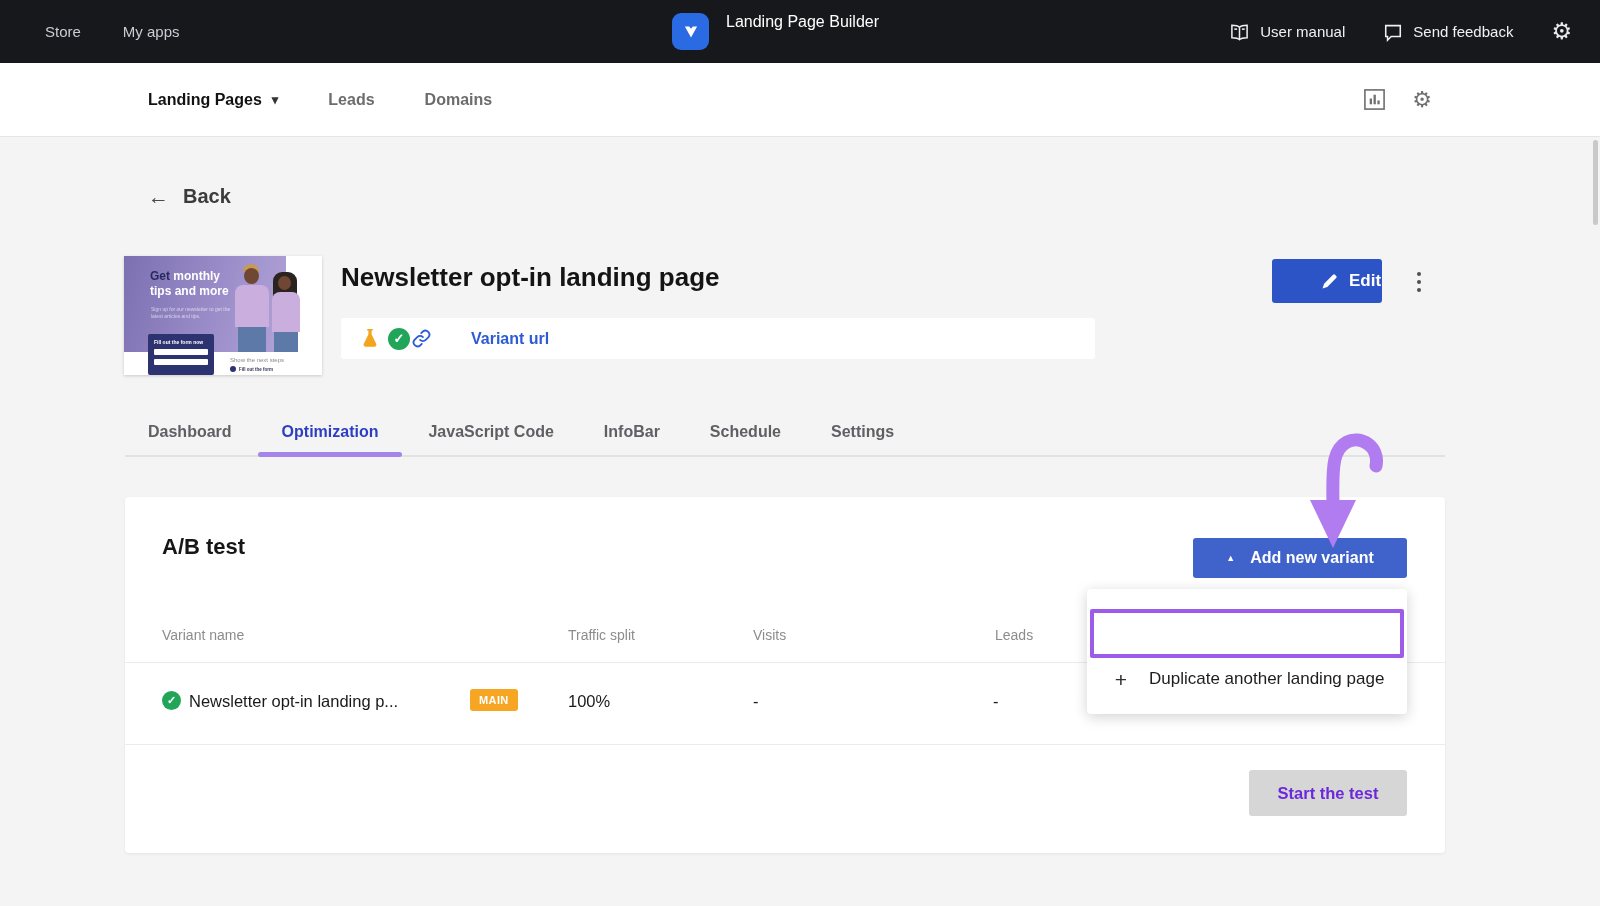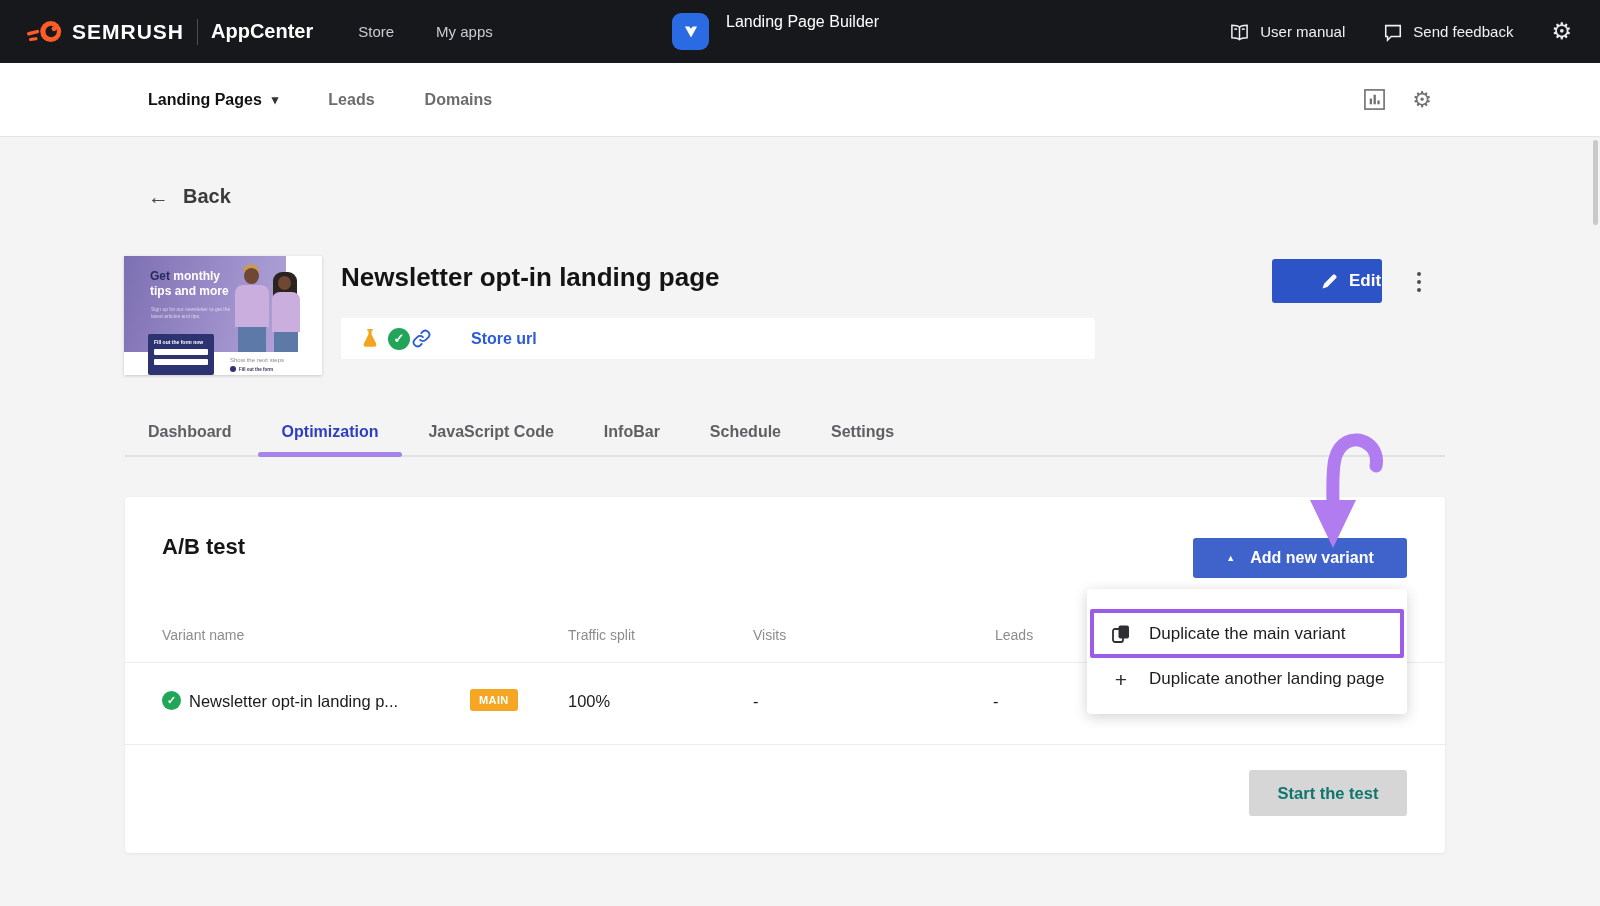--- a/index.html
+++ b/index.html
@@ -80,21 +80,21 @@
   .ab-title { position:absolute; left:37px; top:37px; font-size:22px; color:#161616; }
   .add-btn { position:absolute; right:38px; top:41px; width:214px; height:40px; background:#3f63ca; border-radius:3px; color:#fff; font-size:16px; font-weight:700; display:flex; align-items:center; justify-content:center; gap:15px; cursor:pointer; border:none; }
   .caret-up { font-size:9px; line-height:1; color:#fff; }
   .th { position:absolute; top:130px; font-size:14px; color:#8c8c8f; }
   .hdr-line { position:absolute; left:0; right:0; top:165px; border-top:1px solid #ececec; }
   .row-line { position:absolute; left:0; right:0; top:247px; border-top:1px solid #ececec; }
   .row-check { position:absolute; left:37px; top:194px; width:19px; height:19px; border-radius:50%; background:#21a558; color:#fff; font-size:11px; font-weight:700; display:flex; align-items:center; justify-content:center; }
   .row-name { position:absolute; left:64px; top:195px; font-size:16.5px; color:#1a1a1a; }
   .badge-main { position:absolute; left:345px; top:192px; background:#f6a623; color:#fff; font-size:11px; font-weight:700; letter-spacing:.4px; padding:5px 9px; border-radius:3px; }
   .cell { position:absolute; top:195px; font-size:16.5px; color:#1a1a1a; }
-  .start-btn { position:absolute; right:38px; top:273px; width:158px; height:46px; background:#d6d6d6; border-radius:3px; color:#0f766e; font-size:16.5px; font-weight:700; display:flex; align-items:center; justify-content:center; border:none; cursor:default; }
+  .start-btn { position:absolute; right:38px; top:273px; width:158px; height:46px; background:#d6d6d6; border-radius:3px; color:#6d28d9; font-size:16.5px; font-weight:700; display:flex; align-items:center; justify-content:center; border:none; cursor:default; }
 
   
   .dropdown { position:absolute; left:1087px; top:589px; width:320px; height:125px; background:#fff; border-radius:4px; box-shadow:0 3px 14px rgba(0,0,0,.18); z-index:5; }
   .menu-item { position:absolute; left:0; width:100%; height:44px; display:flex; align-items:center; padding-left:24px; gap:18px; font-size:17px; color:#1d1d1f; cursor:pointer; }
   .menu-item-1 { top:23px; }
   .menu-item-2 { top:68px; }
   .plus-glyph { font-size:21px; color:#2f2f33; line-height:1; width:20px; text-align:center; }
   .menu-highlight { position:absolute; left:3px; right:3px; top:20px; height:49px; border:4px solid #9c5ce8; border-radius:2px; pointer-events:none; z-index:6; }
 
   
@@ -102,34 +102,20 @@
 
   
   .scrollbar-thumb { position:absolute; right:2px; top:140px; width:5px; height:85px; border-radius:3px; background:#c9c9c9; }
 </style>
 </head>
 <body>
 
 <div class="screen">
 
   <header class="topbar">
-    <div class="logo-group">
-      <span style="display:flex;">
-        <svg width="38" height="28" viewBox="0 0 40 28">
-          <rect x="1" y="13" width="13" height="3.6" rx="1.8" fill="#ff5c28" transform="rotate(-14 7 15)"></rect>
-          <rect x="3" y="20" width="9" height="3.2" rx="1.6" fill="#ff5c28" transform="rotate(-10 7 21)"></rect>
-          <circle cx="26" cy="13.5" r="11" fill="#ff5c28"></circle>
-          <circle cx="26.5" cy="13.5" r="6" fill="#17181c"></circle>
-          <circle cx="29.5" cy="10.5" r="2.6" fill="#ff5c28"></circle>
-        </svg>
-      </span>
-      <span class="brand">SEMRUSH</span>
-      <span class="brand-divider"></span>
-      <span class="appcenter">AppCenter</span>
-    </div>
     <nav class="topnav">
       <span class="topnav-item">Store</span>
       <span class="topnav-item">My apps</span>
     </nav>
     <div class="app-chip">
       <span class="app-icon">
         <svg width="22" height="22" viewBox="0 0 36 36">
           <path d="M8 9 L15 9 L18 12.5 L21 9 L28 9 L18 27 Z" fill="#fff"></path>
         </svg>
       </span>
@@ -230,21 +216,21 @@
         <path d="M7.2 1 h5.6 v1.6 h-1.2 v4 l4.6 9.2 c.7 1.4 -.3 3 -1.9 3 H5.7 c-1.6 0 -2.6 -1.6 -1.9 -3 L8.4 6.6 v-4 H7.2 Z" fill="#f2a51d"></path>
       </svg>
     </span>
     <span class="status-check">✓</span>
     <span class="link-icon">
       <svg width="23" height="23" viewBox="0 0 24 24" fill="none" stroke="#2d5bd5" stroke-width="1.9" stroke-linecap="round">
         <path d="M10.5 13.5 a4.2 4.2 0 0 0 5.9 0 l2.9 -2.9 a4.2 4.2 0 0 0 -5.9 -5.9 l-1.7 1.7"></path>
         <path d="M13.5 10.5 a4.2 4.2 0 0 0 -5.9 0 l-2.9 2.9 a4.2 4.2 0 0 0 5.9 5.9 l1.7 -1.7"></path>
       </svg>
     </span>
-    <span class="change-url">Store url</span>
+    <span class="change-url">Variant url</span>
   </div>
 
   <button class="edit-btn">
     <span style="display:flex;">
       <svg width="17" height="17" viewBox="0 0 17 17">
         <path d="M1.5 15.5 l1.6 -4.8 L12 1.8 a1.4 1.4 0 0 1 2 0 l1.2 1.2 a1.4 1.4 0 0 1 0 2 L6.3 13.9 Z" fill="#fff"></path>
       </svg>
     </span>
     <span>Edit</span>
   </button>
@@ -284,29 +270,20 @@
       <span class="cell" style="left:443px;">100%</span>
       <span class="cell" style="left:628px;">-</span>
       <span class="cell" style="left:868px;">-</span>
     </div>
     <div class="row-line"></div>
 
     <button class="start-btn" disabled="">Start the test</button>
   </section>
 
   <div class="dropdown">
-    <div class="menu-item menu-item-1">
-      <span style="display:flex; width:20px;">
-        <svg width="20" height="20" viewBox="0 0 20 20">
-          <rect x="2" y="5" width="10" height="13" rx="2" fill="none" stroke="#2f2f33" stroke-width="1.8"></rect>
-          <rect x="7.5" y="1.5" width="10.5" height="13" rx="2" fill="#2f2f33"></rect>
-        </svg>
-      </span>
-      <span>Duplicate the main variant</span>
-    </div>
     <div class="menu-item menu-item-2">
       <span class="plus-glyph">+</span>
       <span>Duplicate another landing page</span>
     </div>
     <div class="menu-highlight"></div>
   </div>
 
   <svg class="arrow-overlay" viewBox="0 0 110 128">
     <path d="M 84 36 C 88 16 68 5 55 12 C 42 19 40 32 41 74" fill="none" stroke="#b27cf1" stroke-width="13" stroke-linecap="round"></path>
     <polygon points="18,70 64,70 41,118" fill="#b27cf1"></polygon>

